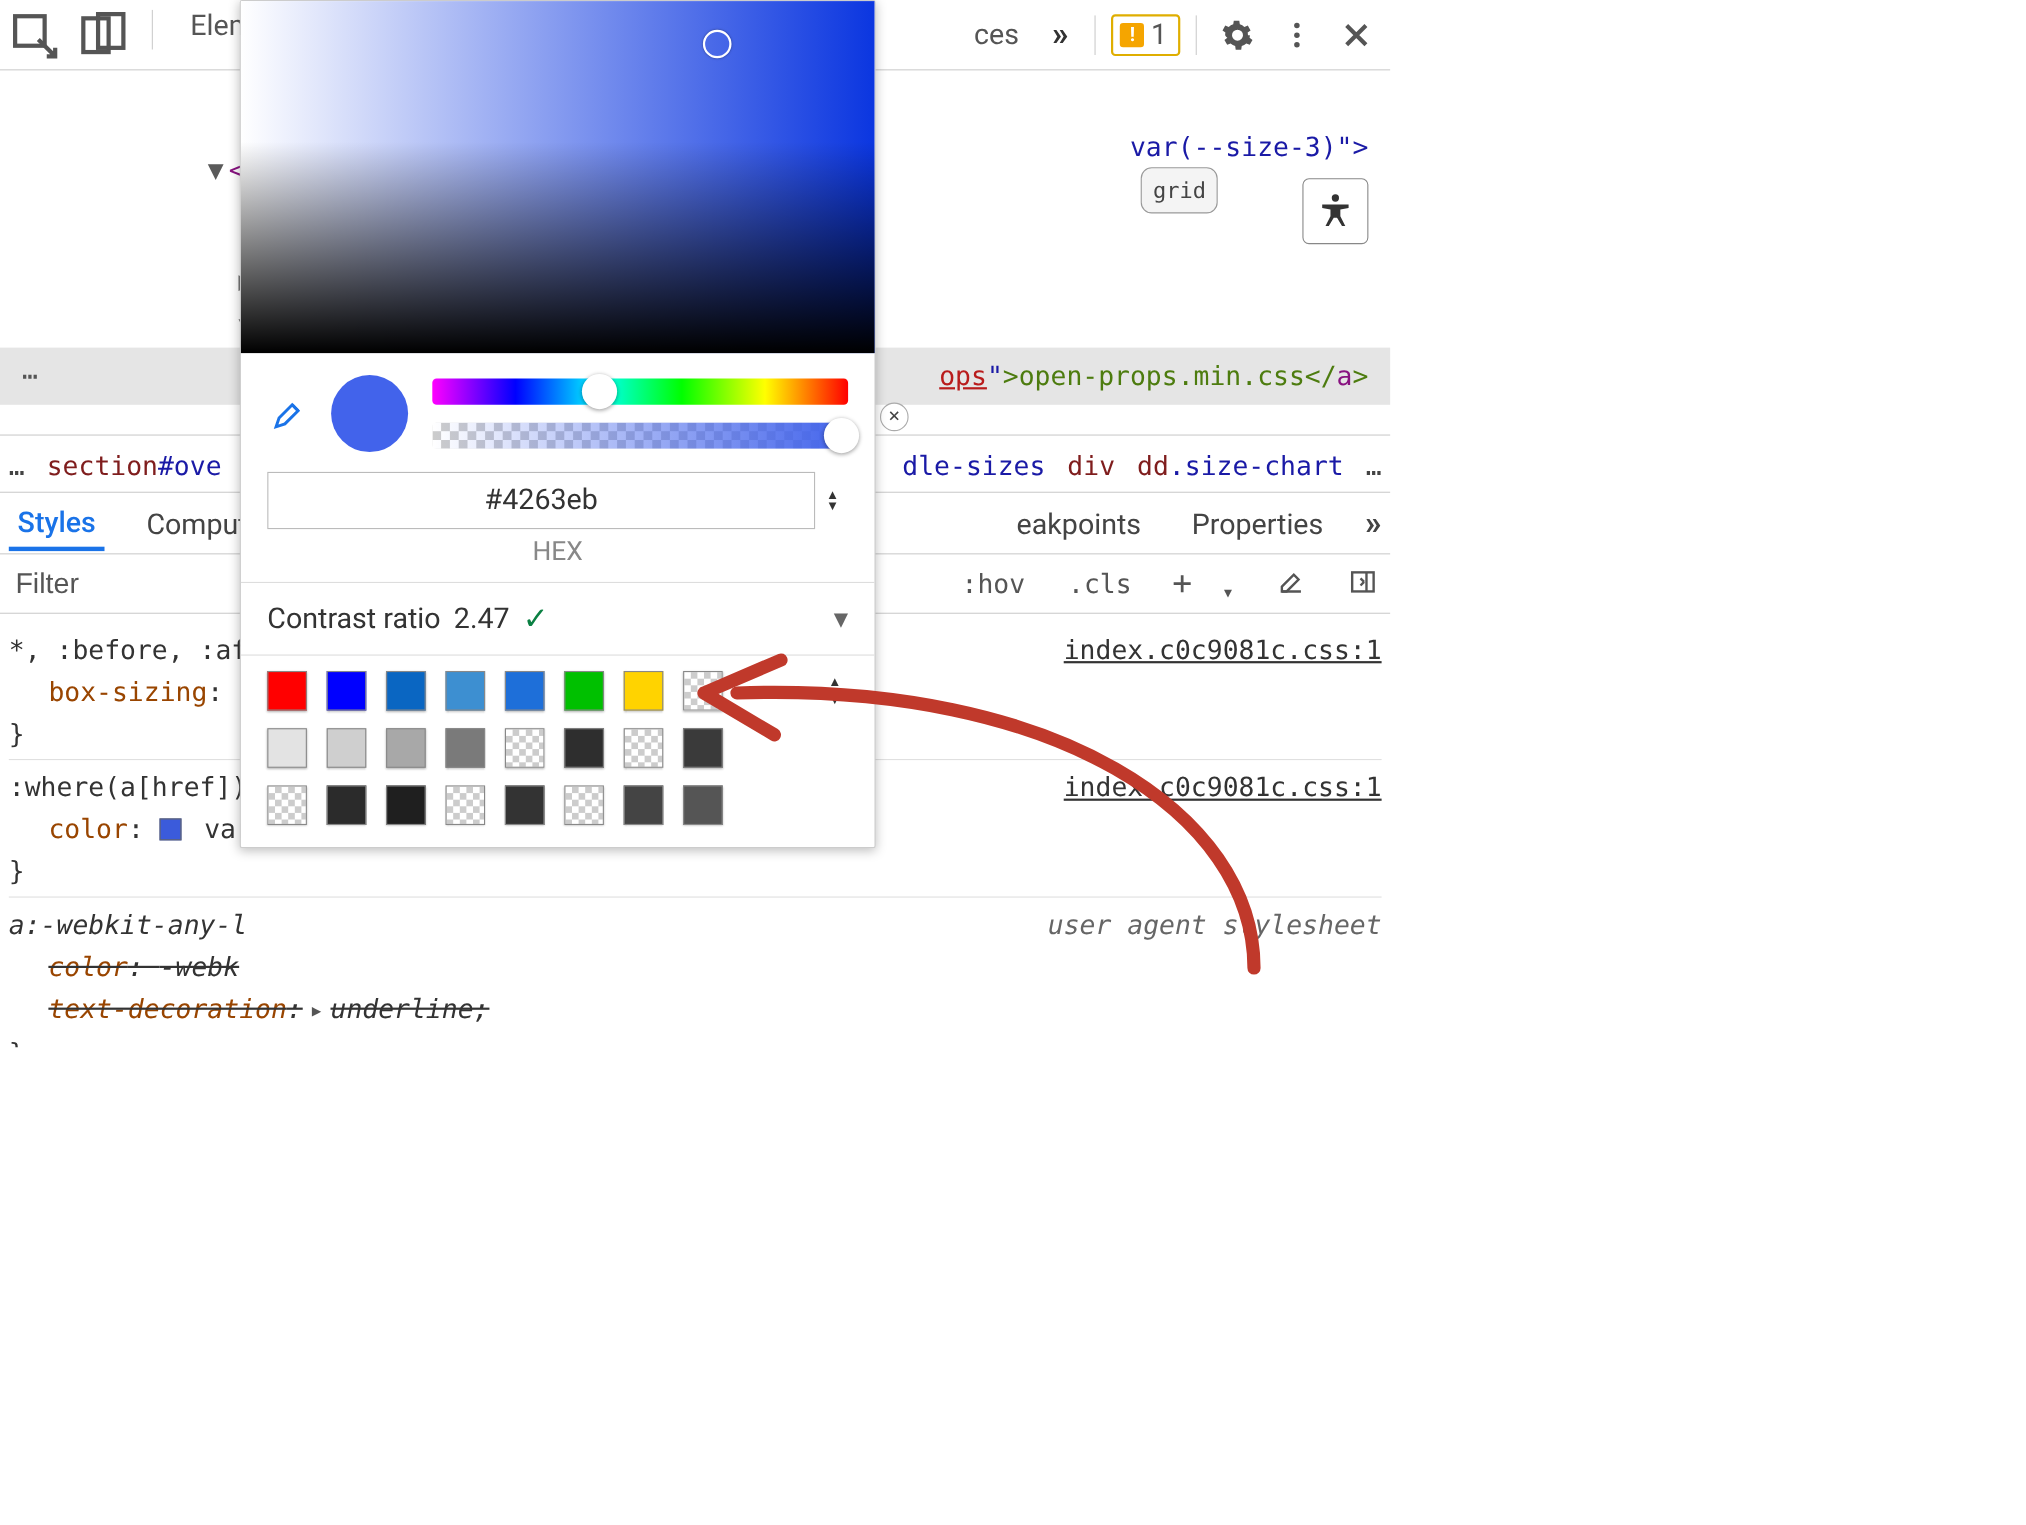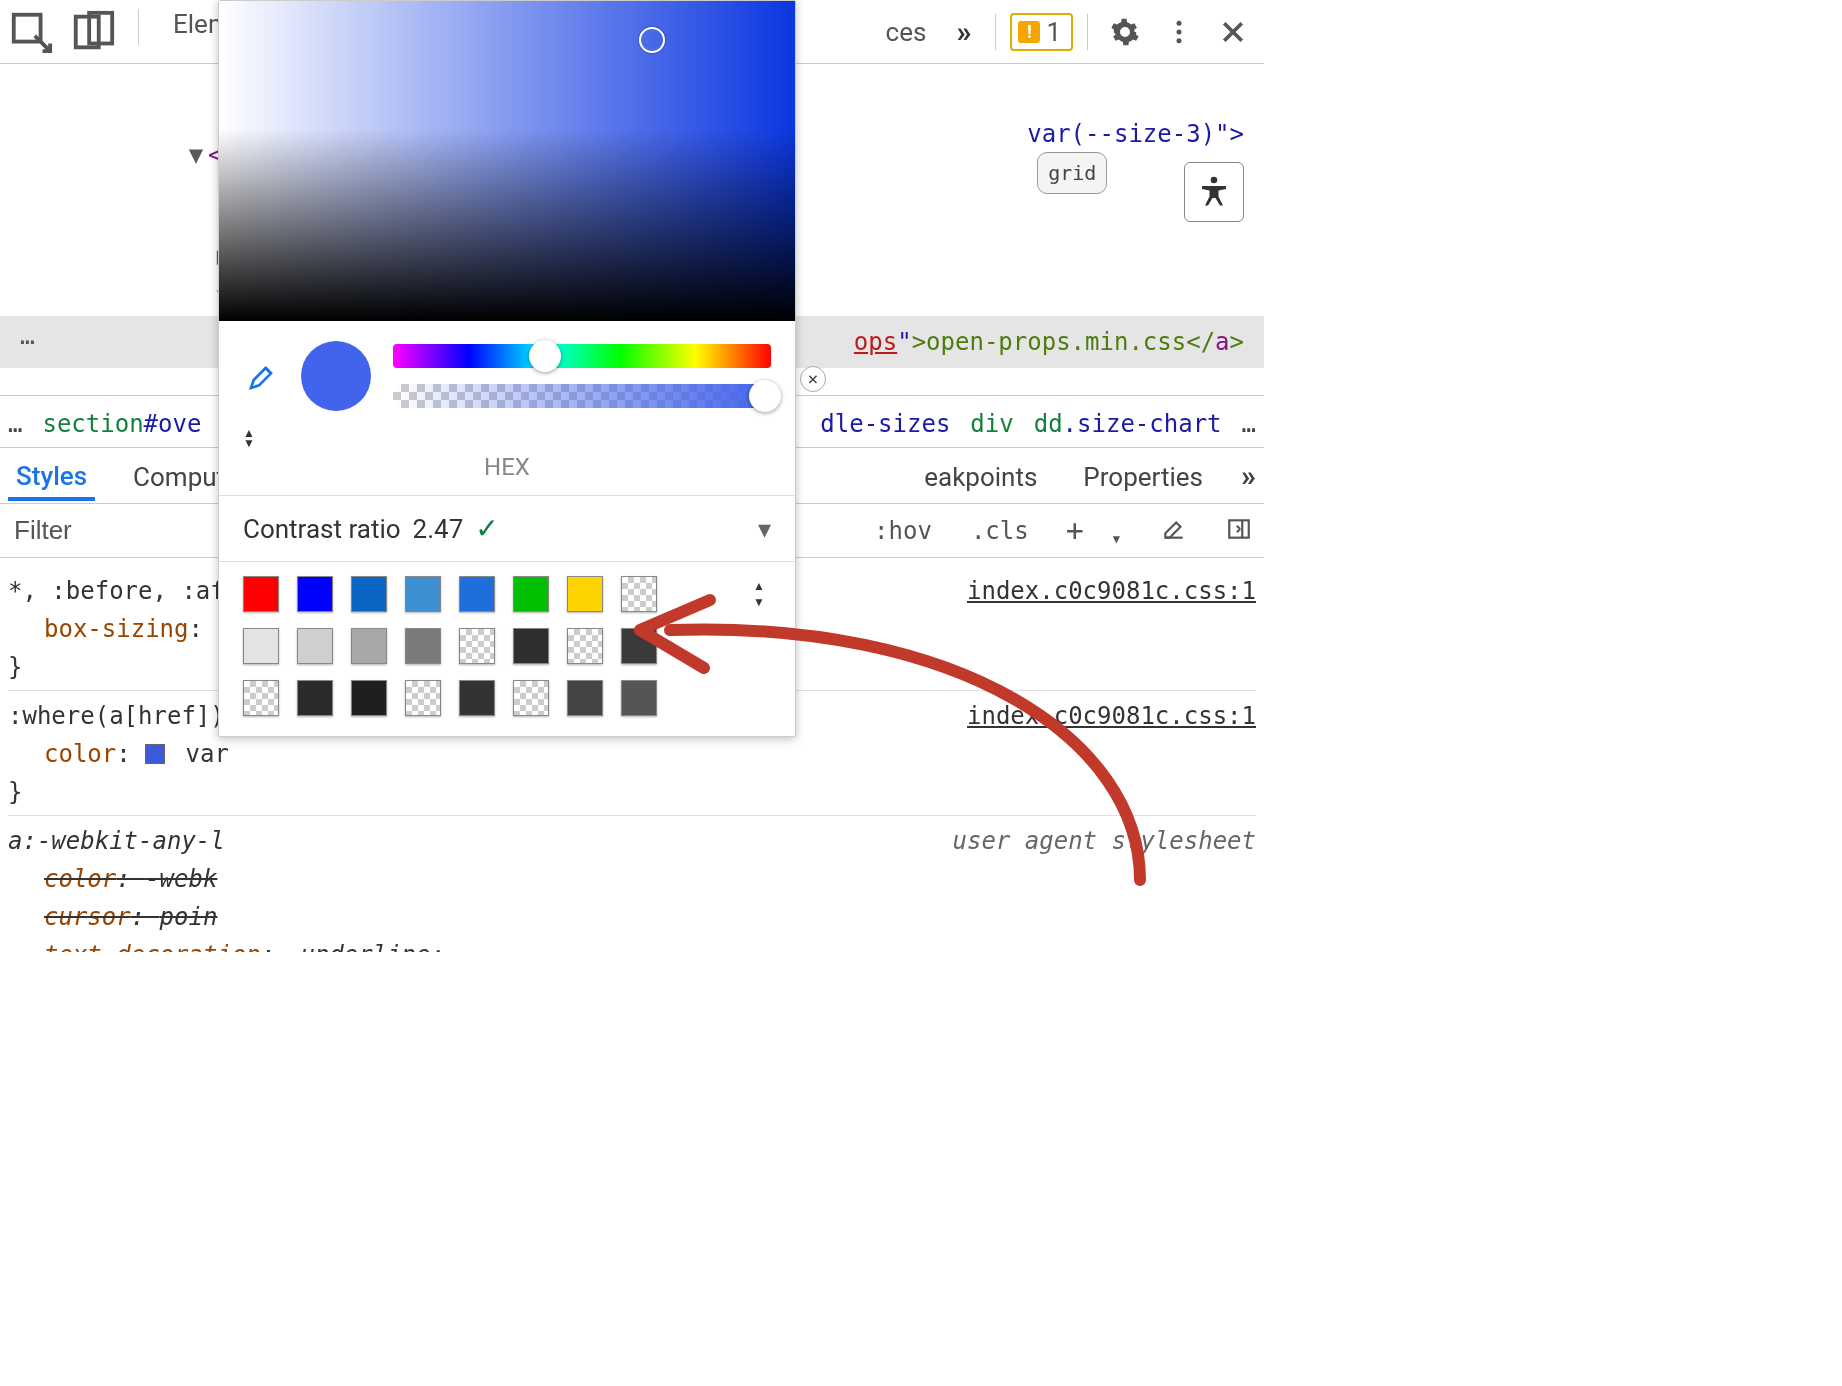--- a/index.html
+++ b/index.html
@@ -112,21 +112,21 @@
     align-items:center;
     height:48px;
     border-bottom:1px solid #ccc;
     font-family: Menlo, Consolas, monospace;
     font-size: 24px;
     padding: 0 8px;
     gap: 20px;
     color:#333;
   }
   .breadcrumb .ell { color:#444;}
-  .crumb-tag { color:#15803d;}
+  .crumb-tag { color:#7f1d1d;}
   .crumb-id { color:#1a1aa6;}
   .breadcrumb .spacer { flex:1; }
 
   
   .subtabs {
     display:flex;
     align-items:center;
     height:56px;
     border-bottom:1px solid #ccc;
     font-size: 26px;
@@ -469,23 +469,20 @@
   </div>
 
   <div class="rule">
     <div class="rule-head">
       <span class="rule-sel" style="font-style:italic">a:-webkit-any-l</span>
       <span class="rule-src italic">user agent stylesheet</span>
     </div>
     <div class="prop-line strikeprop">
       <span class="prop-name">color</span><span>: </span><span class="prop-val">-webk</span>
     </div>
-    <div class="prop-line strikeprop">
-      <span class="prop-name">cursor</span><span>: </span><span class="prop-val">poin</span>
-    </div>
     <div class="prop-line">
       <span class="strikeprop"><span class="prop-name">text-decoration</span></span><span class="strikeprop">:</span><span class="arrow-small">▸</span><span class="prop-val strikeprop">underline;</span>
     </div>
     <div>}</div>
   </div>
 </div>
 
 <div class="colorpicker">
   <div class="spectrum">
     <div class="dragger"></div>
@@ -501,20 +498,21 @@
     <div class="slider-stack">
       <div class="hue-slider">
         <div class="slider-thumb"></div>
       </div>
       <div class="alpha-slider">
         <div class="slider-thumb"></div>
       </div>
     </div>
   </div>
   <div class="cp-row2">
+    <input class="hex-input" type="text" value="#4263eb" style="">
     <div class="format-spinner">
       <span class="up">▲</span>
         <span class="down">▼</span>
     </div>
   </div>
   <div class="hex-label">HEX</div>
 
   <div class="contrast-row">
     <span>Contrast ratio</span>
     <span>2.47</span>

